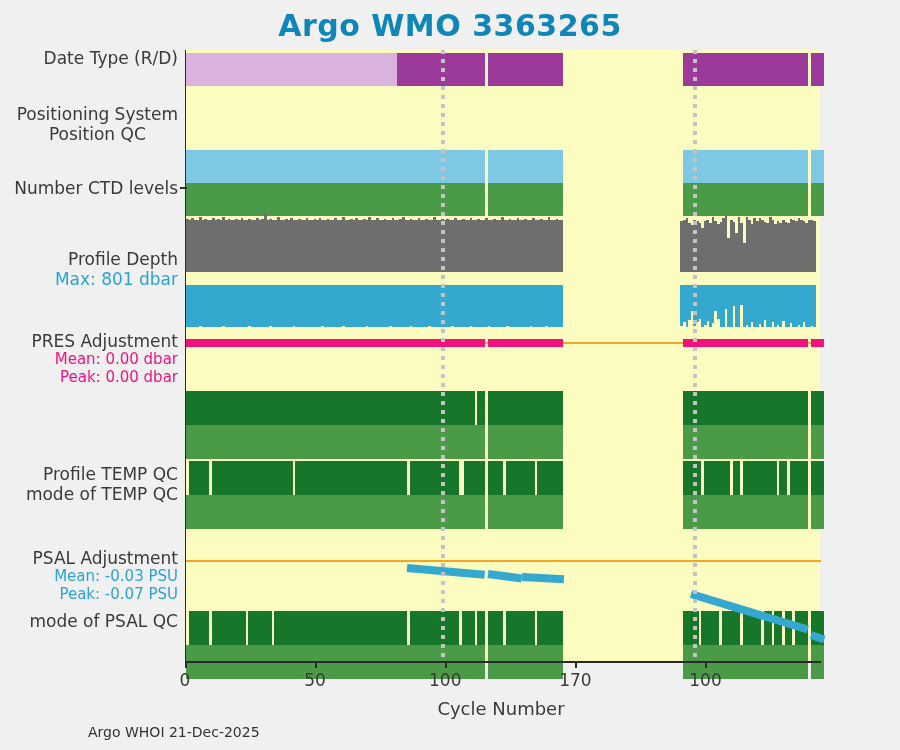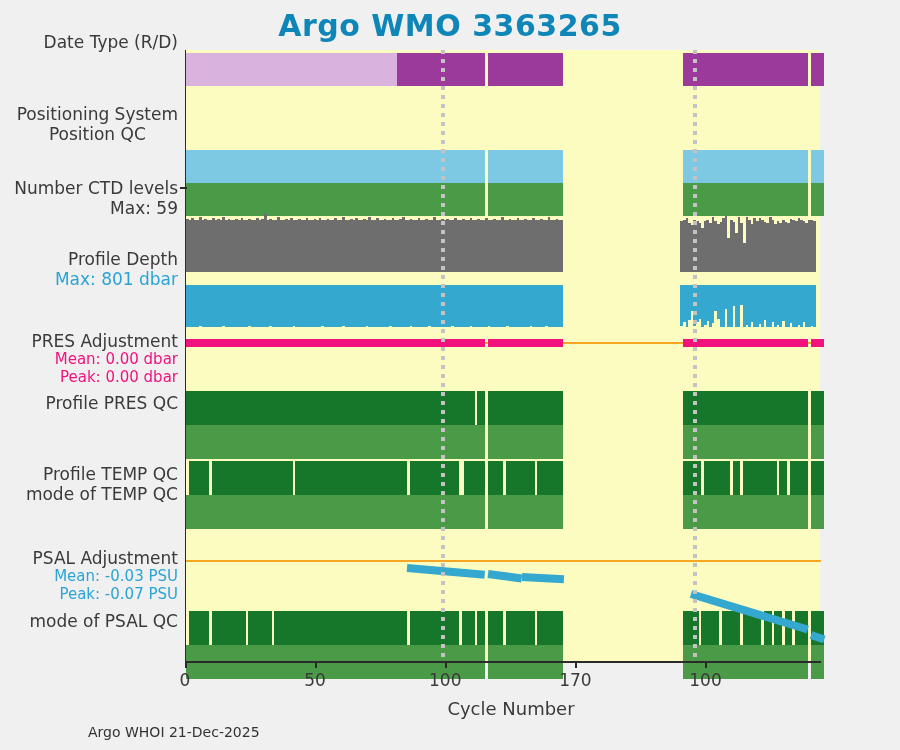--- a/index.html
+++ b/index.html
@@ -24,21 +24,21 @@
   }
   #xaxis-line{
     position:absolute;left:185px;top:661px;width:636px;height:1.5px;background:#2a2a2a;
   }
   .xtick{position:absolute;top:661px;width:1.5px;height:7px;background:#2a2a2a;}
   .xticklabel{
     position:absolute;top:670px;font-size:17px;color:#3a3a3a;
     transform:translateX(-50%);white-space:nowrap;
   }
   #xlabel{
-    position:absolute;left:193px;top:698px;width:636px;text-align:center;
+    position:absolute;left:183px;top:698px;width:636px;text-align:center;
     font-size:18px;color:#3a3a3a;
   }
   #footer{
     position:absolute;left:88px;top:724px;font-size:14px;color:#333;
   }
   
   .rowlabel{
     position:absolute;right:722px;text-align:right;white-space:nowrap;
     font-size:17px;color:#3a3a3a;line-height:1.18;
   }
@@ -538,47 +538,45 @@
     <div style="position: absolute; left: 335.717px; top: 522.6px; width: 41.6989px; height: 8px; background: rgb(53, 168, 208); transform-origin: 0px 50%; transform: rotate(3.06359deg);"></div>
     <div style="position: absolute; left: 504.877px; top: 540.429px; width: 122.419px; height: 8px; background: rgb(53, 168, 208); transform-origin: 0px 50%; transform: rotate(16.9341deg);"></div>
     <div style="position: absolute; left: 624.59px; top: 580.543px; width: 13.7545px; height: 8px; background: rgb(53, 168, 208); transform-origin: 0px 50%; transform: rotate(18.908deg);"></div>
     <div class="dotline" style="left: 255.041px; top: 0px; height: 612px;"></div>
     <div class="dotline" style="left: 507.48px; top: 0px; height: 612px;"></div>
   </div>
 <div id="xaxis-line"></div>
 <div id="xlabel">Cycle Number</div>
 <div id="footer">Argo WHOI 21-Dec-2025</div>
 
-<div class="rowlabel" style="top:32px;">
+<div class="rowlabel" style="top:48px;">
   <div>Date Type (R/D)</div>
 </div>
 
 <div class="rowlabel" style="top:104px;text-align:center;">
   <div>Positioning System</div>
   <div>Position QC</div>
 </div>
 
 <div class="rowlabel" style="top:178px;">
   <div>Number CTD levels</div>
-  <div>Max: 59</div>
 </div>
 
 <div class="rowlabel" style="top:249px;">
   <div>Profile Depth</div>
   <div class="cyan">Max:  801 dbar</div>
 </div>
 
 <div class="rowlabel" style="top:331px;">
   <div>PRES Adjustment</div>
   <div class="pink sub">Mean: 0.00 dbar</div>
   <div class="pink sub">Peak: 0.00 dbar</div>
 </div>
 
 <div class="rowlabel" style="top:393px;">
-  <div>Profile PRES QC</div>
 </div>
 
 <div class="rowlabel" style="top:464px;">
   <div>Profile TEMP QC</div>
   <div>mode of TEMP QC</div>
 </div>
 
 <div class="rowlabel" style="top:548px;">
   <div>PSAL Adjustment</div>
   <div class="cyan sub">Mean: -0.03 PSU</div>

